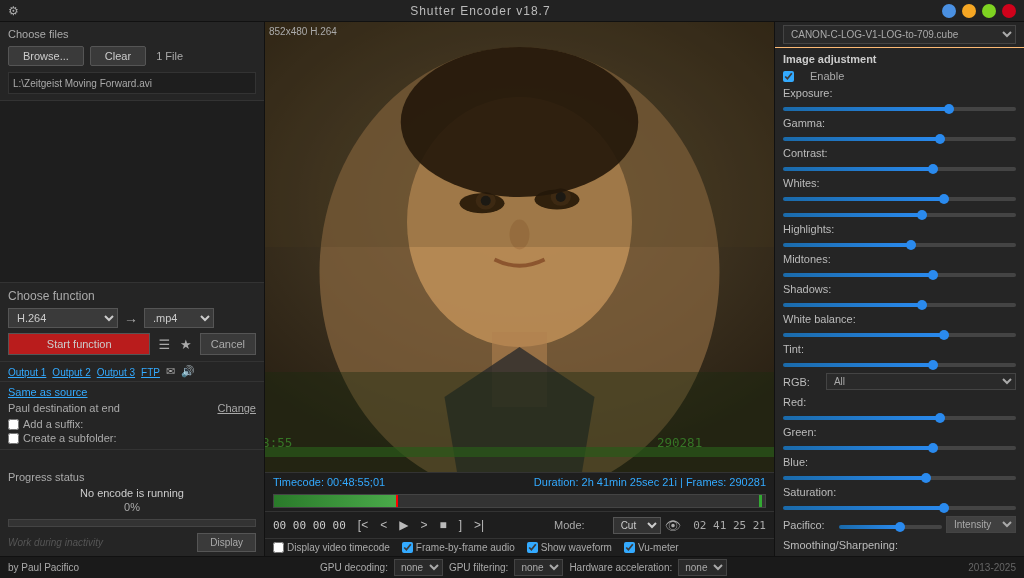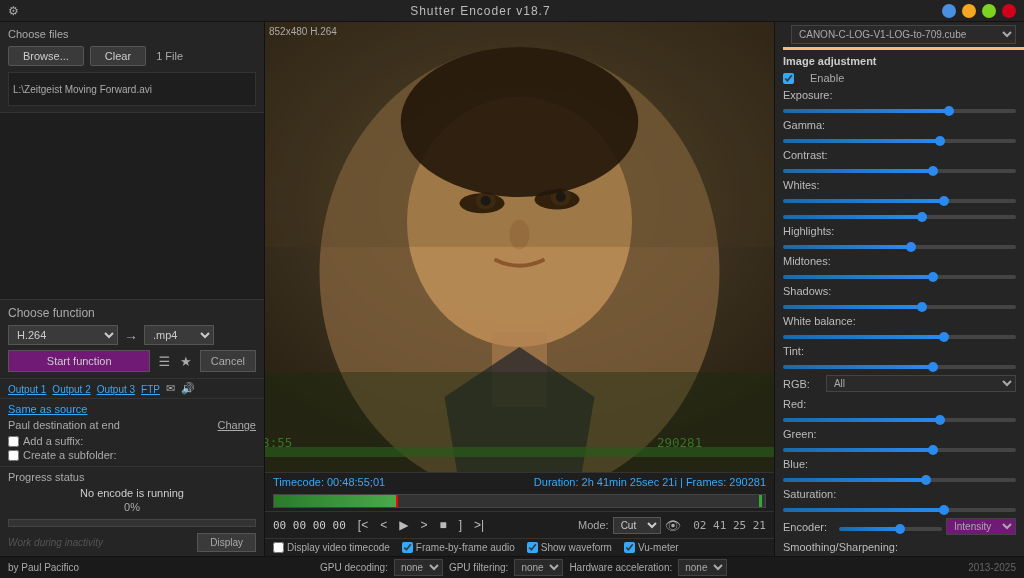--- a/index.html
+++ b/index.html
@@ -77,21 +77,21 @@
       font-size: 11px;
       border-radius: 2px;
     }
     #file-count { color: #aaa; font-size: 11px; margin-left: 4px; }
     #file-list {
       background: #1e1e1e;
       border: 1px solid #333;
       height: 22px;
       display: flex;
       align-items: center;
-      padding: 16px 4px;
+      padding: 4px 4px;
     }
     #file-item { color: #aaa; font-size: 10px; white-space: nowrap; overflow: hidden; text-overflow: ellipsis; }
 
     
     #preview-area { flex: 1; display: flex; flex-direction: column; overflow: hidden; }
 
     
     #video-container {
       flex: 1;
       background: #000;
@@ -189,20 +189,21 @@
     }
     #mode-container { margin-left: auto; display: flex; align-items: center; gap: 4px; }
     #mode-label { color: #aaa; font-size: 11px; }
     #mode-select {
       background: #333;
       color: #ccc;
       border: 1px solid #555;
       font-size: 10px;
       padding: 1px 3px;
       cursor: pointer;
+      margin-left: 24px;
     }
     #eye-btn { background: transparent; border: none; color: #aaa; cursor: pointer; font-size: 13px; }
 
     
     #controls-row {
       background: #1e1e1e;
       display: flex;
       align-items: center;
       padding: 3px 8px;
       gap: 12px;
@@ -247,21 +248,21 @@
       background: #3a3a3a;
       color: #ccc;
       border: 1px solid #555;
       padding: 2px 4px;
       font-size: 11px;
       width: 70px;
       cursor: pointer;
     }
     #start-row { display: flex; align-items: center; gap: 6px; }
     #start-btn {
-      background: #701a75;
+      background: #b91c1c;
       color: #ccc;
       border: 1px solid #555;
       padding: 4px 20px;
       font-size: 11px;
       cursor: pointer;
       flex: 1;
     }
     .icon-btn {
       background: transparent;
       border: none;
@@ -301,21 +302,21 @@
     #same-source-label { color: #3af; font-size: 11px; text-decoration: underline; cursor: pointer; margin-bottom: 4px; }
     #dest-row { display: flex; align-items: center; justify-content: space-between; margin-bottom: 3px; }
     #dest-text { color: #aaa; font-size: 11px; }
     #change-btn { background: transparent; border: none; color: #aaa; font-size: 11px; cursor: pointer; text-decoration: underline; }
     .option-row { display: flex; align-items: center; gap: 4px; padding: 1px 0; }
     .option-row input[type=checkbox] { width: 11px; height: 11px; accent-color: #3af; }
     .option-row label { color: #aaa; font-size: 11px; }
 
     
     #progress-section { padding: 4px 8px; flex-shrink: 0; }
-    #progress-title { color: #aaa; font-size: 11px; margin-bottom: 4px; }
+    #progress-title { color: #aaa; font-size: 11px; margin-bottom: 4px; margin-top: 17px; }
     #progress-status { color: #ccc; font-size: 11px; text-align: center; margin-bottom: 2px; }
     #progress-percent { color: #aaa; font-size: 11px; text-align: center; margin-bottom: 6px; }
     #progress-bar-bg {
       background: #333;
       height: 8px;
       border: 1px solid #444;
       margin-bottom: 6px;
     }
     #work-row { display: flex; align-items: center; justify-content: space-between; }
     #work-label { color: #555; font-size: 10px; font-style: italic; }
@@ -361,23 +362,22 @@
       flex-shrink: 0;
     }
     #right-panel::-webkit-scrollbar { width: 6px; }
     #right-panel::-webkit-scrollbar-track { background: #1a1a1a; }
     #right-panel::-webkit-scrollbar-thumb { background: #444; }
 
     #lut-row {
       display: flex;
       align-items: center;
       padding: 3px 8px;
-      border-bottom: 3px solid #fdba74;
+      border-bottom: 1px solid #fdba74;
       gap: 4px;
-      margin-left: 8px;
     }
     #lut-select {
       background: #2a2a2a;
       color: #aaa;
       border: 1px solid #444;
       font-size: 10px;
       padding: 2px 3px;
       flex: 1;
     }
 
@@ -435,21 +435,21 @@
     }
 
     .vibrance-row {
       display: flex;
       align-items: center;
       gap: 4px;
       padding: 3px 8px;
     }
     #vibrance-label { color: #bbb; font-size: 11px; flex: 1; }
     #intensity-select {
-      background: #701a75;
+      background: #404040;
       color: #aaa;
       border: 1px solid #444;
       font-size: 10px;
       padding: 1px 3px;
       width: 70px;
     }
     #vibrance-slider-wrap { flex: 2; }
 
     
   </style>
@@ -733,21 +733,21 @@
     <div class="adj-row">
       <div class="adj-label">Blue:</div>
       <input type="range" class="adj-slider" style="--val: 62%; background: linear-gradient(to right, rgb(26, 106, 170) 0%, rgb(42, 138, 238) 62%, rgb(68, 68, 68) 62%);" min="0" max="100" value="62">
     </div>
     <div class="adj-row">
       <div class="adj-label">Saturation:</div>
       <input type="range" class="adj-slider" style="--val: 70%; background: linear-gradient(to right, rgb(26, 106, 170) 0%, rgb(42, 138, 238) 70%, rgb(68, 68, 68) 70%);" min="0" max="100" value="70">
     </div>
 
     <div class="vibrance-row">
-      <span id="vibrance-label">Encoder:</span>
+      <span id="vibrance-label">Pacifico:</span>
       <div id="vibrance-slider-wrap">
         <input type="range" class="adj-slider" style="--val: 60%; background: linear-gradient(to right, rgb(26, 106, 170) 0%, rgb(42, 138, 238) 60%, rgb(68, 68, 68) 60%);" min="0" max="100" value="60">
       </div>
       <select id="intensity-select">
         <option>Intensity</option>
       </select>
     </div>
 
     <div class="adj-row">
       <div class="adj-label">Smoothing/Sharpening:</div>

